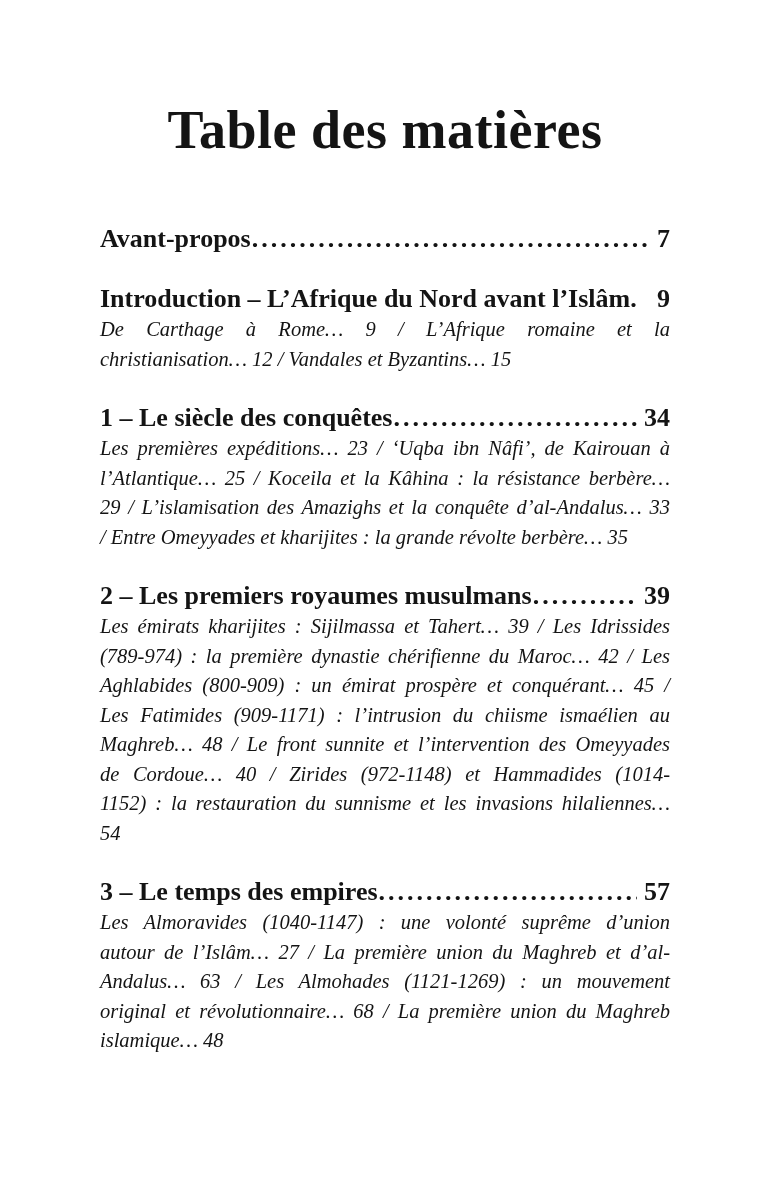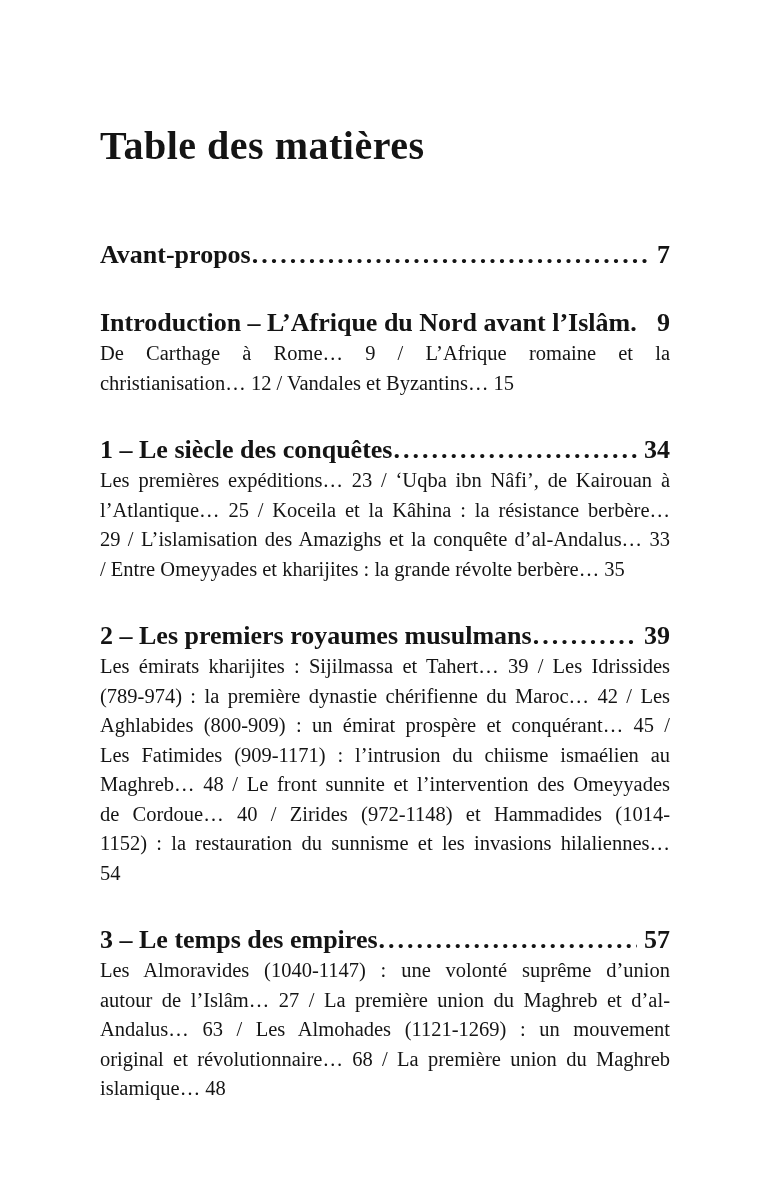--- a/index.html
+++ b/index.html
@@ -12,28 +12,28 @@
   }
   .page {
     box-sizing: border-box;
     width: 771px;
     height: 1200px;
     padding: 104px 101px 40px 100px;
     font-family: "Liberation Serif", serif;
     color: #141414;
   }
   .page-title {
-    margin: 16px 0 66px 0;
-    font-size: 40px;
+    margin: 0 0 66px 0;
+    font-size: 54px;
     line-height: 52px;
     font-weight: 700;
-    text-align: left;
+    text-align: center;
     letter-spacing: 0.5px;
   }
-  .toc-entry { margin-top: 35px; }
+  .toc-entry { margin-top: 27px; }
   .toc-entry:first-of-type { margin-top: 0; }
   .toc-heading {
     display: flex;
     justify-content: space-between;
     align-items: flex-end;
     font-weight: 700;
     font-size: 26px;
     line-height: 33px;
     white-space: nowrap;
   }
@@ -43,20 +43,21 @@
     overflow: hidden;
     white-space: nowrap;
     margin: 0 7px 0 1px;
   }
   .h-dots::after {
     content: "................................................................................";
     letter-spacing: 3px;
   }
   .h-num { flex: 0 0 auto; }
   .toc-sub {
+    font-style: italic;
     font-size: 20.5px;
     line-height: 29.5px;
   }
   .sub-line {
     text-align: justify;
     text-align-last: justify;
   }
   .sub-line.last { text-align-last: left; }
 </style>
 </head>

